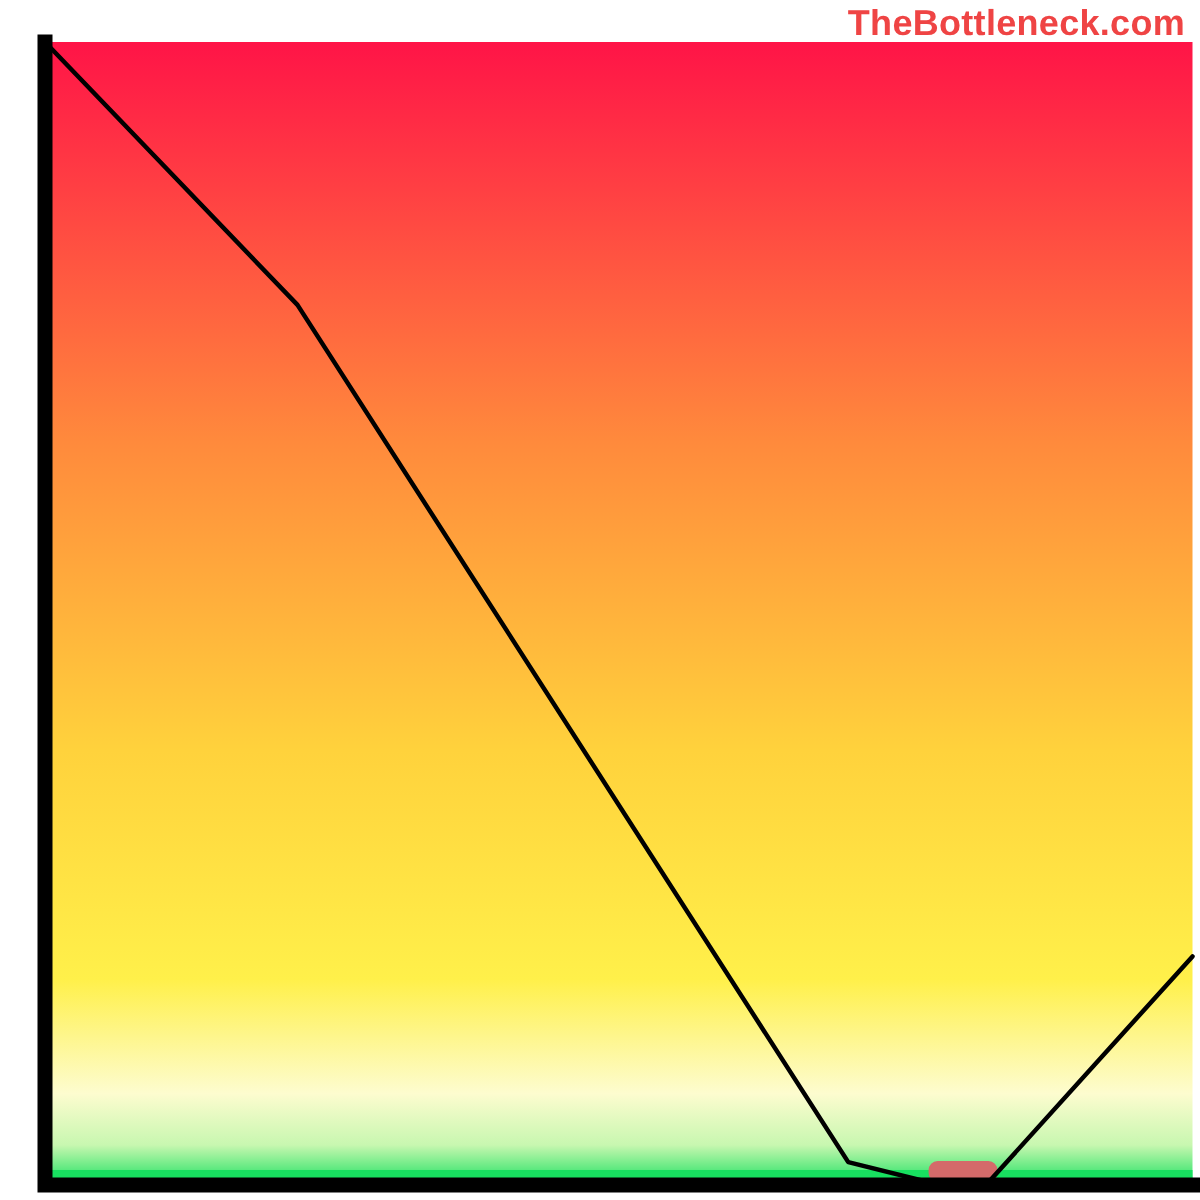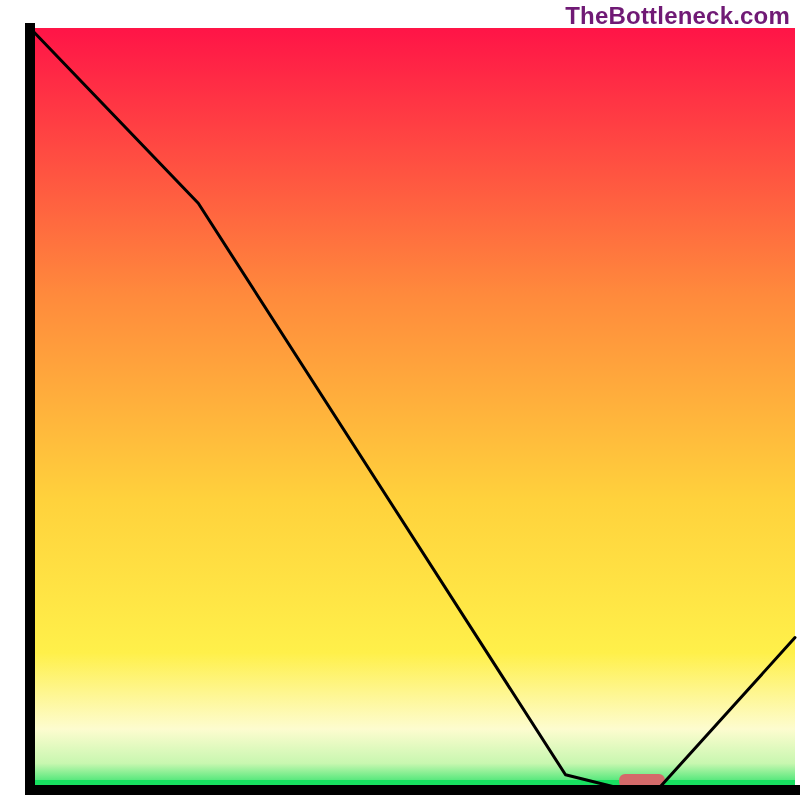--- a/index.html
+++ b/index.html
@@ -15,21 +15,21 @@
     position: relative;
     width: 800px;
     height: 800px;
   }
   .watermark {
     position: absolute;
     top: 2px;
     right: 10px;
     font-size: 24px;
     font-weight: 600;
-    color: #701a75;
+    color: #ef4444;
     letter-spacing: 0.2px;
     z-index: 50;
   }
   svg.chart {
     position: absolute;
     top: 0;
     left: 0;
   }
 </style>
 </head>

